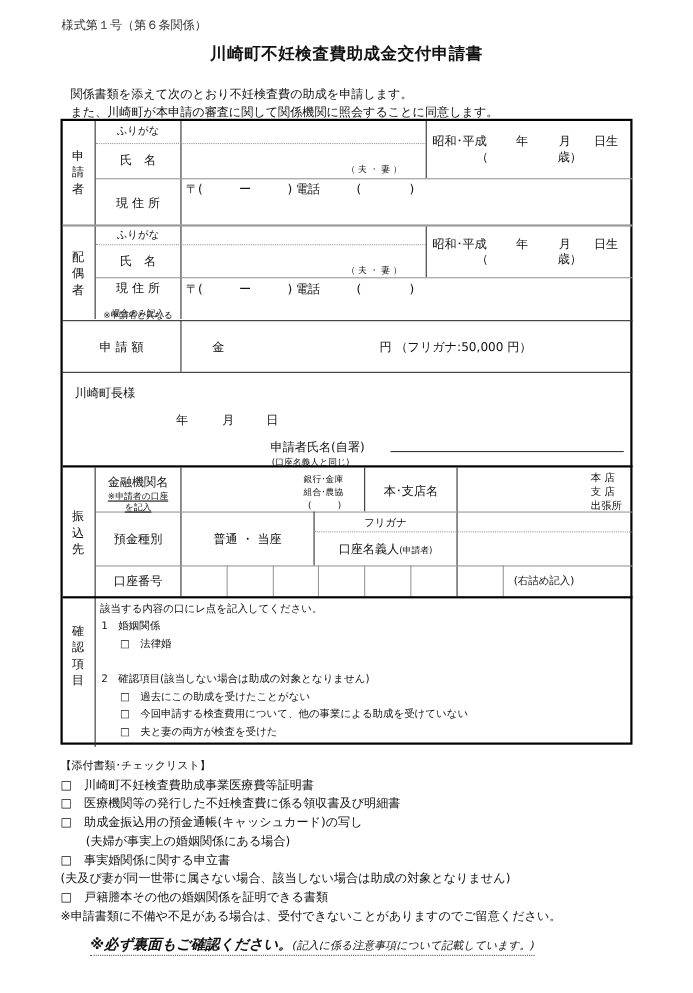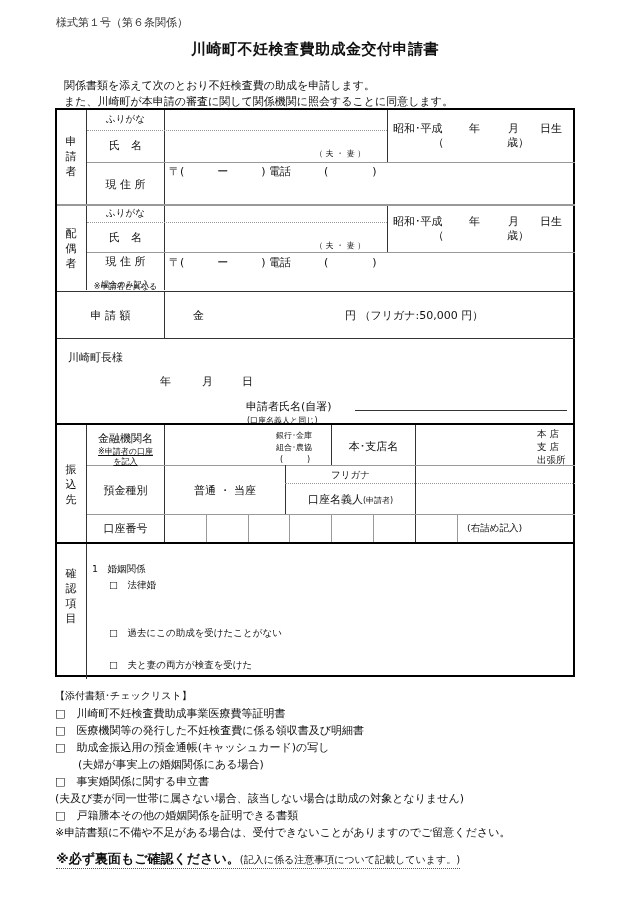--- a/index.html
+++ b/index.html
@@ -19,21 +19,21 @@
   .dotted { background: none; border-top: 1px dotted #999; height: 0; }
   .gray { background: #999; }
   .t { position: absolute; white-space: nowrap; font-size: 11px; }
   .tiny { font-size: 8px; }
   .small { font-size: 9.5px; }
   .vert { position: absolute; width: 16px; text-align: center; font-size: 11px; line-height: 15px; white-space: normal; }
   .center { text-align: center; }
   .u { text-decoration: underline; }
 
   .bottom { position: absolute; left: 55px; font-size: 11px; white-space: nowrap; }
-  .note-final { position: absolute; left: 56px; top: 848px; white-space: nowrap; border-bottom: 1px dotted #555; }
+  .note-final { position: absolute; left: 82px; top: 848px; white-space: nowrap; border-bottom: 1px dotted #555; font-style: italic; }
   .note-final .strong { font-size: 13px; font-weight: bold; }
   .note-final .rest { font-size: 10px; }
 </style>
 </head>
 <body>
 
 <div class="abs form-no">様式第１号（第６条関係）</div>
 <div class="abs title">川崎町不妊検査費助成金交付申請書</div>
 <div class="abs intro1">関係書類を添えて次のとおり不妊検査費の助成を申請します。</div>
 <div class="abs intro2">また、川崎町が本申請の審査に関して関係機関に照会することに同意します。</div>
@@ -135,23 +135,26 @@
   <div class="t center small" style="left:229px; width:129px; top:359px;">フリガナ</div>
   <div class="t center" style="left:229px; width:129px; top:382px;"><span>口座名義人</span><span class="tiny">(申請者)</span></div>
   <div class="t" style="left:360px; width:156px; top:357px; height:15px;"></div>
   <div class="t" style="left:360px; width:156px; top:375px; height:28px;"></div>
 
   <div class="t center" style="left:30px; width:77px; top:411px;">口座番号</div>
   <div class="t" style="left:108px; width:290px; top:405px; height:26px;"></div>
   <div class="t small" style="left:410px; top:412px;">(右詰め記入)</div>
 
   <div class="vert" style="left:6px; top:456px;">確認項目</div>
+  <div class="t small" style="left:34px; top:437px;">該当する内容の口にレ点を記入してください。</div>
   <div class="t small" style="left:35px; top:453px;">1　婚姻関係</div>
   <div class="t small" style="left:52px; top:469px;">□　法律婚</div>
+  <div class="t small" style="left:35px; top:501px;">2　確認項目(該当しない場合は助成の対象となりません)</div>
   <div class="t small" style="left:52px; top:517px;">□　過去にこの助成を受けたことがない</div>
+  <div class="t small" style="left:52px; top:533px;">□　今回申請する検査費用について、他の事業による助成を受けていない</div>
   <div class="t small" style="left:52px; top:549px;">□　夫と妻の両方が検査を受けた</div>
 </div>
 
 <div class="bottom" style="top:689px; font-size:10px;">【添付書類･チェックリスト】</div>
 <div class="bottom" style="top:706px;">□　川崎町不妊検査費助成事業医療費等証明書</div>
 <div class="bottom" style="top:723px;">□　医療機関等の発行した不妊検査費に係る領収書及び明細書</div>
 <div class="bottom" style="top:740px;">□　助成金振込用の預金通帳(キャッシュカード)の写し</div>
 <div class="bottom" style="top:757px;margin-left:23px;">(夫婦が事実上の婚姻関係にある場合)</div>
 <div class="bottom" style="top:774px;">□　事実婚関係に関する申立書</div>
 <div class="bottom" style="top:791px;">(夫及び妻が同一世帯に属さない場合、該当しない場合は助成の対象となりません)</div>

